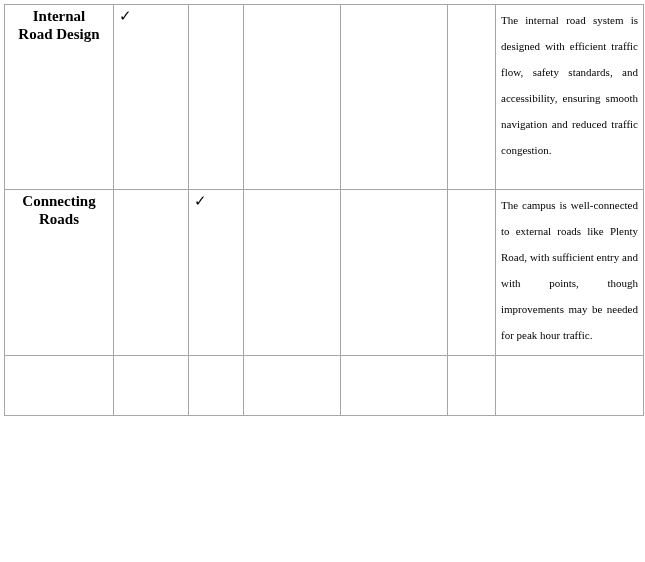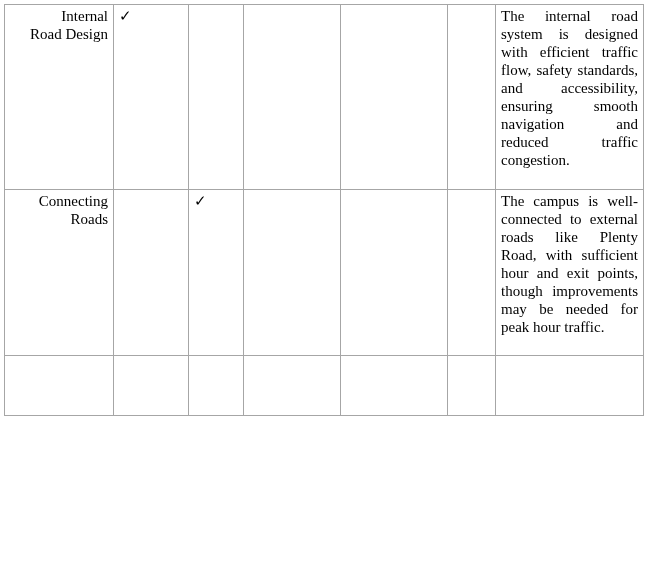--- a/index.html
+++ b/index.html
@@ -30,36 +30,36 @@
   }
   th.hdr {
     font-weight: bold;
     font-size: 15px;
     line-height: 16.5px;
     text-align: center;
     white-space: pre-line;
     padding-top: 3px;
   }
   td.criteria {
-    font-weight: normal;
+    font-weight: bold;
     font-size: 15px;
     line-height: 18px;
     white-space: pre-line;
-    text-align: right;
+    text-align: center;
     padding-top: 4px;
   }
   td.mark {
     font-size: 15px;
     line-height: 18px;
     text-align: left;
     padding-top: 4px;
   }
   td.desc {
-    font-size: 15px;
-    line-height: 18px;
+    font-size: 11px;
+    line-height: 26px;
     text-align: justify;
     padding-top: 3px;
   }
   tr.header-row   { height: 53px; }
   tr.row-1        { height: 185px; }
   tr.row-2        { height: 166px; padding-left: 12px; }
   tr.row-3        { height: 148px; }
   tr.row-partial  { height: 60px; }
   col.c-criteria  { width: 109px; }
   col.c-excellent { width: 75px; }
@@ -98,21 +98,21 @@
     </tr>
 
     <tr class="row-2">
       <td class="criteria">Connecting
 Roads</td>
       <td class="mark"></td>
       <td class="mark">✓</td>
       <td class="mark"></td>
       <td class="mark"></td>
       <td class="mark"></td>
-      <td class="desc">The campus is well-connected to external roads like Plenty Road, with sufficient hour and exit points, though improvements may be needed for peak hour traffic.</td>
+      <td class="desc">The campus is well-connected to external roads like Plenty Road, with sufficient entry and with points, though improvements may be needed for peak hour traffic.</td>
     </tr>
 
 
     <tr class="row-partial">
       <td class="criteria"></td>
       <td class="mark"></td>
       <td class="mark"></td>
       <td class="mark"></td>
       <td class="mark"></td>
       <td class="mark"></td>

